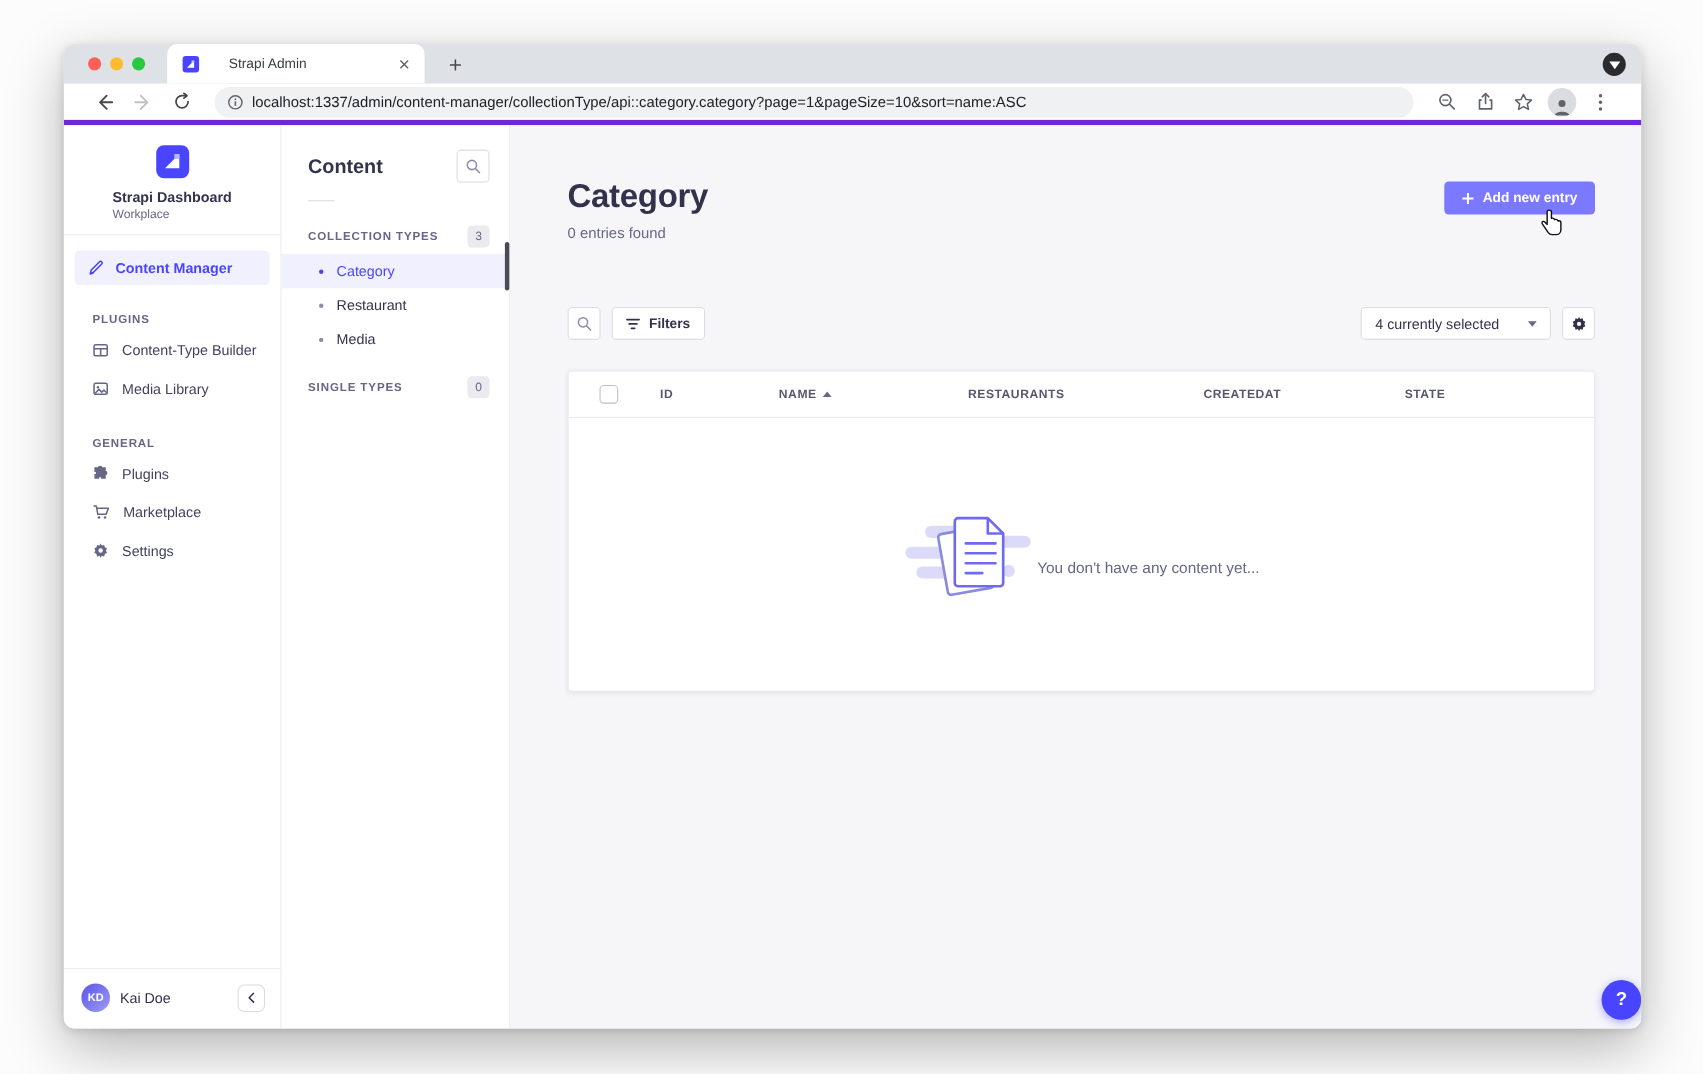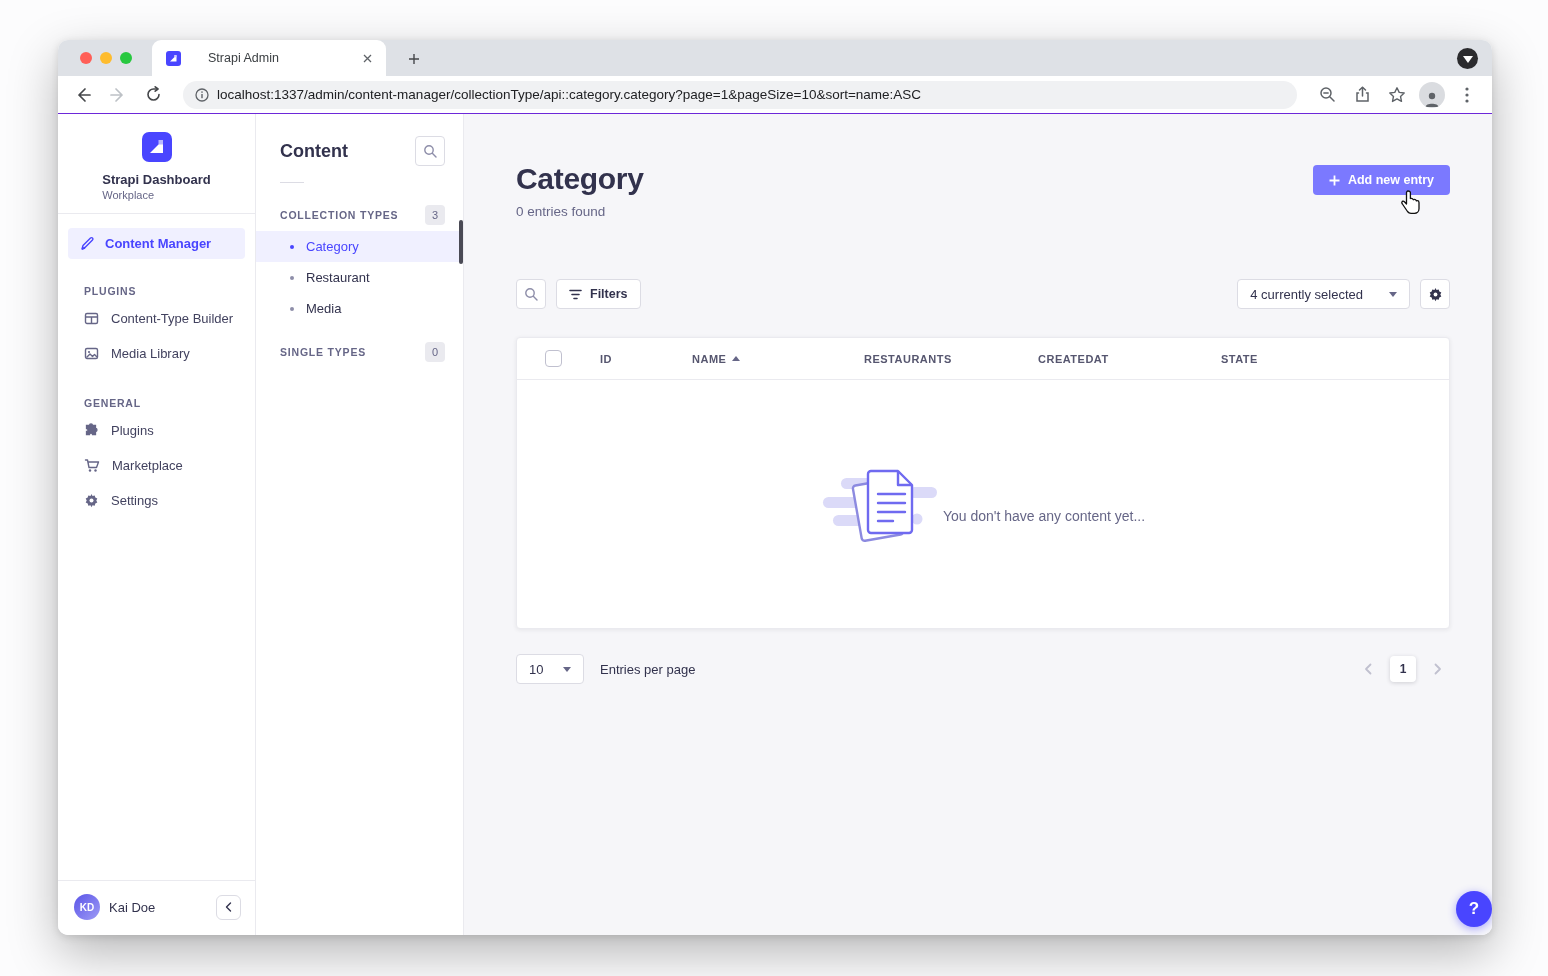--- a/index.html
+++ b/index.html
@@ -25,21 +25,21 @@
     border-radius:9px 9px 0 0; display:flex; align-items:center; padding:0 10px 0 14px; gap:8px;
   }
   .favicon { width:15px; height:15px; border-radius:3px; background:#4945ff; position:relative; flex:0 0 auto; }
   .favicon svg { position:absolute; inset:0; }
   .tab-title { font-size:12.5px; color:#3c4043; flex:1; white-space:nowrap; overflow:hidden;margin-left:19px; }
   .tab-close { width:17px; height:17px; display:flex; align-items:center; justify-content:center; border-radius:50%; }
   .newtab-btn { position:absolute; left:344px; top:7px; width:24px; height:24px; display:flex; align-items:center; justify-content:center; border-radius:50%; }
   .rec-ind { position:absolute; right:14px; top:8px; width:21px; height:21px; border-radius:50%; background:#2b2b2e; display:flex; align-items:center; justify-content:center; }
   .rec-ind .tri { width:0; height:0; border-left:5px solid transparent; border-right:5px solid transparent; border-top:7px solid #fff; margin-top:2px; }
   
-  .toolbar { height:38px; background:#fff; border-bottom:1px solid #6d28d9; display:flex; align-items:center; padding:0 12px; gap:9px; flex:0 0 auto; }
+  .toolbar { height:38px; background:#fff; border-bottom:5px solid #6d28d9; display:flex; align-items:center; padding:0 24px; gap:9px; flex:0 0 auto; }
   .nav-ic { width:26px; height:26px; display:flex; align-items:center; justify-content:center; border-radius:50%; flex:0 0 auto; }
   .urlbar {
     flex:1; height:28px; background:#f0f1f3; border-radius:14px; margin:0 8px;
     display:flex; align-items:center; padding:0 12px; gap:8px; min-width:0;
   }
   .url-text { font-size:13.5px; color:#202124; white-space:nowrap; overflow:hidden; }
   .avatar-chrome { width:26px; height:26px; border-radius:50%; background:#dadce0; display:flex; align-items:flex-end; justify-content:center; overflow:hidden; flex:0 0 auto; }
   
   .app { flex:1; display:flex; min-height:0; background:#f6f6f9; }
   
@@ -95,23 +95,23 @@
   .dropdown {
     height:30px; background:#fff; border:1px solid #dcdce4; border-radius:4px; display:flex; align-items:center;
     gap:26px; padding:0 12px; font-size:13px; color:#32324d; cursor:pointer;
   }
   .caret-down { width:0; height:0; border-left:4px solid transparent; border-right:4px solid transparent; border-top:5px solid #666687; }
   
   .table-card { margin-top:28px; height:292px; background:#fff; border:1px solid #eaeaef; border-radius:4px; box-shadow:0 1px 4px rgba(33,33,52,.08); display:flex; flex-direction:column; }
   .thead { display:flex; align-items:center; height:42px; padding-left:28px; border-bottom:1px solid #eaeaef; flex:0 0 auto; }
   .checkbox { width:17px; height:17px; border:1px solid #c0c0cf; border-radius:4px; background:#fff; cursor:pointer; flex:0 0 auto; }
   .th { font-size:11px; font-weight:700; letter-spacing:.5px; color:#56566f; display:flex; align-items:center; gap:6px; }
-  .th-id { width:92px; margin-left:38px; }
+  .th-id { width:108px; margin-left:38px; }
   .th-name { width:172px; cursor:pointer; }
-  .th-rest { width:174px; }
+  .th-rest { width:214px; }
   .th-created { width:183px; }
   .th-state { flex:1; }
   .sort-asc { width:0; height:0; border-left:4px solid transparent; border-right:4px solid transparent; border-bottom:5px solid #666687; }
   .empty-zone { flex:1; display:flex; flex-direction:row; align-items:center; justify-content:center; }
   .empty-text { font-size:14px; color:#666687; margin-top:24px; }
   
   .pg-row { display:flex; align-items:center; justify-content:space-between; margin-top:25px; }
   .pg-left { display:flex; align-items:center; gap:16px; }
   .pagesize { height:30px; width:68px; background:#fff; border:1px solid #dcdce4; border-radius:4px; display:flex; align-items:center; justify-content:space-between; padding:0 12px; font-size:13px; color:#32324d; cursor:pointer; }
   .pg-label { font-size:13px; color:#32324d; }
@@ -412,39 +412,17 @@
               <rect x="36" y="24" width="42" height="56" rx="3" fill="#fff" stroke="#8c8ae0" stroke-width="2.4"></rect>
             </g>
             <path d="M50 13 h27 l14 14 v45 a3 3 0 0 1 -3 3 h-38 a3 3 0 0 1 -3 -3 v-56 a3 3 0 0 1 3 -3 z" fill="#fff" stroke="#6f6af0" stroke-width="2.4" stroke-linejoin="round"></path>
             <path d="M77 13 v14 h14" fill="none" stroke="#6f6af0" stroke-width="2.4" stroke-linejoin="round"></path>
             <path d="M57 36 H84 M57 45 H84 M57 54 H84 M57 63 H72" stroke="#6f6af0" stroke-width="2.4" stroke-linecap="round"></path>
           </svg>
           <div class="empty-text">You don't have any content yet...</div>
         </div>
       </section>
 
-      <div class="pg-row">
-        <div class="pg-left">
-          <div class="pagesize">
-            <span>10</span>
-            <span class="caret-down"></span>
-          </div>
-          <span class="pg-label">Entries per page</span>
-        </div>
-        <div class="pg-right">
-          <div class="pg-nav">
-            <svg width="8" height="12" viewBox="0 0 8 12">
-                <path d="M6.5 1.5 L2 6 L6.5 10.5" stroke="#c0c0cf" stroke-width="1.8" fill="none" stroke-linecap="round" stroke-linejoin="round"></path>
-              </svg>
-          </div>
-          <div class="pg-page">1</div>
-          <div class="pg-nav">
-            <svg width="8" height="12" viewBox="0 0 8 12">
-                <path d="M1.5 1.5 L6 6 L1.5 10.5" stroke="#c0c0cf" stroke-width="1.8" fill="none" stroke-linecap="round" stroke-linejoin="round"></path>
-              </svg>
-          </div>
-        </div>
-      </div>
     </main>
   </div>
 
   <div class="help-fab">?</div>
 </div>
 
 </body></html>

